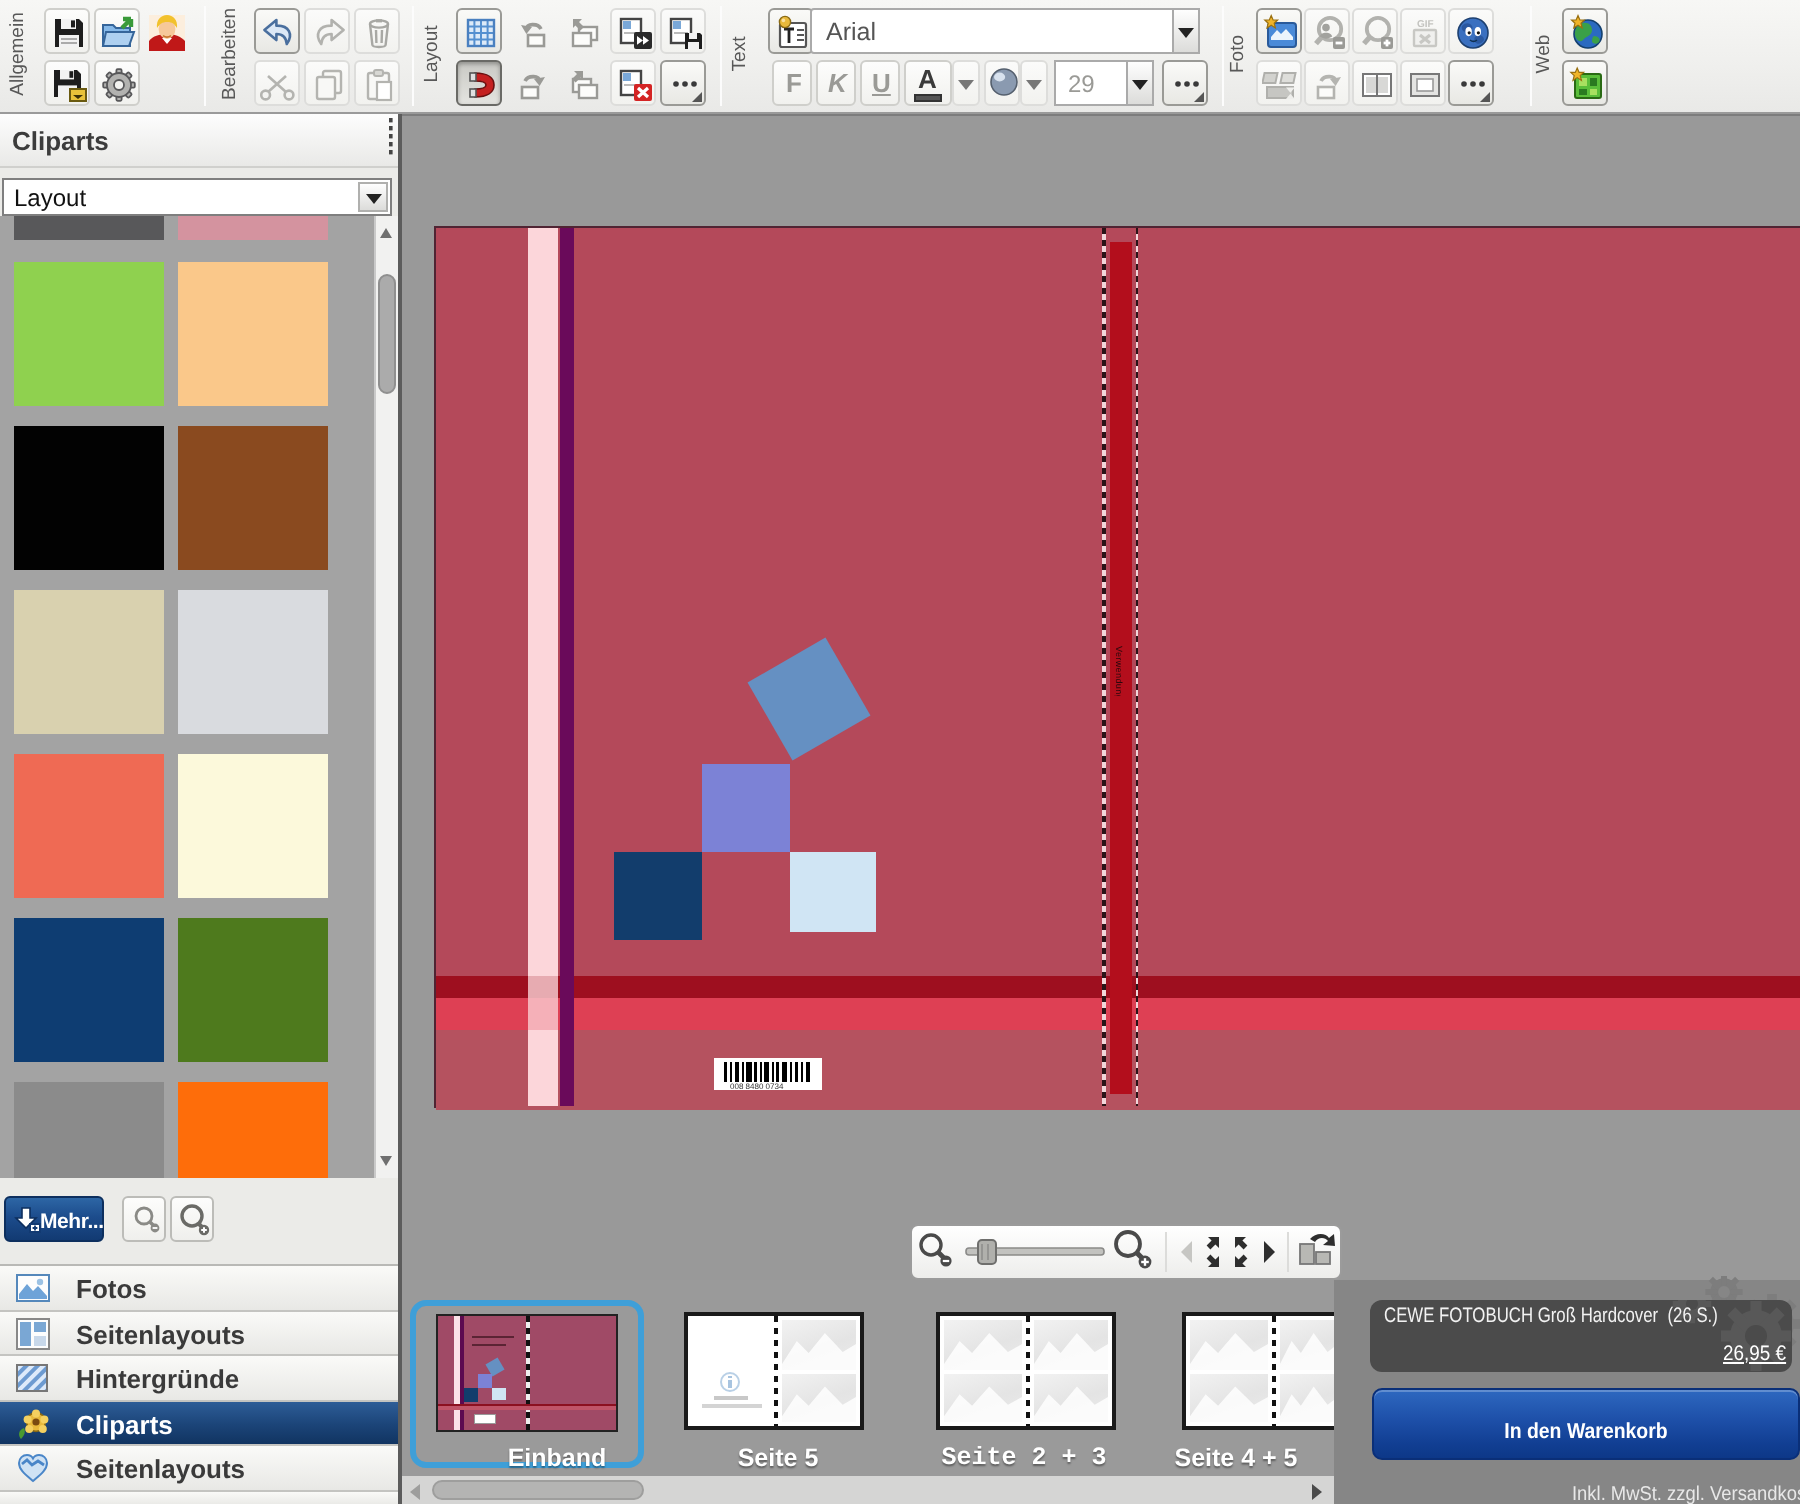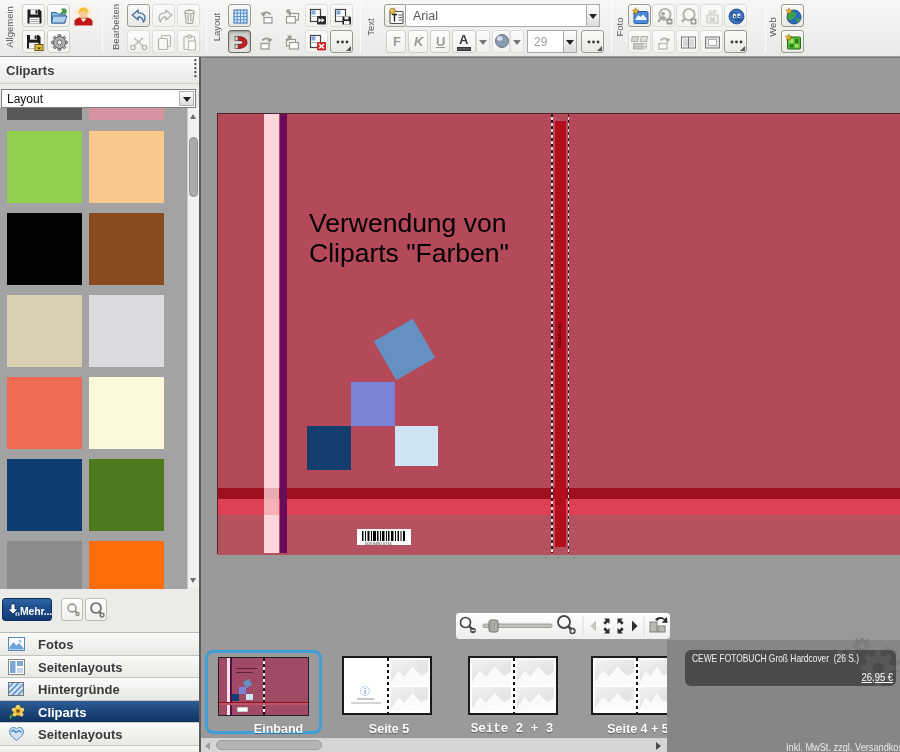--- a/index.html
+++ b/index.html
@@ -600,21 +600,20 @@
     <div class="bk" style="left:45.5px;top:0;width:15px;height:439px;background:#fcd6da;"></div>
       <div class="bk" style="left:45.5px;top:374px;width:15px;height:11px;background:rgba(160,17,34,0.22);"></div>
       <div class="bk" style="left:45.5px;top:385px;width:15px;height:16px;background:rgba(222,64,84,0.25);"></div>
     <div class="bk" style="left:62px;top:0;width:7px;height:439px;background:#6a0a5a;"></div>
     <div class="bk" style="left:336.5px;top:7px;width:11.5px;height:426px;background:#b30e1c;"></div>
     <div class="bk" style="left:333px;top:0;width:1.5px;height:439px;background:repeating-linear-gradient(180deg,#2a1418 0 3px,#f2d6da 3px 6px);"></div>
     <div class="bk" style="left:349.5px;top:0;width:1.5px;height:439px;background:repeating-linear-gradient(180deg,#2a1418 0 3px,#f2d6da 3px 6px);"></div>
     <div class="bk" style="left:336px;top:208px;width:12px;height:26px;overflow:hidden;">
         <div style="position:absolute;left:3px;top:1px;font-size:4.5px;color:#2a080c;writing-mode:vertical-rl;letter-spacing:0.2px;">Verwendung</div>
       </div>
-    <div class="bk" style="left:91px;top:95px;font-size:26.5px;line-height:29.5px;color:#000;">Verwendung von<br>Cliparts "Farben"</div>
     <div class="bk" style="left:164px;top:213px;width:45px;height:45px;background:#6590c2;transform:rotate(-30deg);"></div>
     <div class="bk" style="left:133px;top:268px;width:44px;height:44px;background:#7c82d6;"></div>
     <div class="bk" style="left:89px;top:312px;width:44px;height:44px;background:#123d6c;"></div>
     <div class="bk" style="left:177px;top:312px;width:43px;height:40px;background:#d0e5f4;"></div>
     <div class="bk" style="left:139px;top:415px;width:54px;height:16px;background:#fff;">
       <svg width="54" height="16">
         <g fill="#000">
           <rect x="5" y="2" width="1.5" height="10"></rect>
             <rect x="8" y="2" width="1" height="10"></rect>
           <rect x="10.5" y="2" width="2" height="10"></rect>
@@ -676,21 +675,21 @@
     </div>
     <div class="thumbLabel" style="left:264px;width:94px;font-family:Liberation Mono, monospace;">Seite 2 + 3</div>
 
     <div class="abs" style="left:390px;top:16px;width:76px;height:59px;background:#fff;border:2px solid #1a1a1a;border-right:none;">
       <div class="abs" style="left:43px;top:0;width:2px;height:55px;background:repeating-linear-gradient(180deg,#111 0 3px,#fff 3px 6px);"></div>
       <div class="ph" style="left:2px;top:2px;width:39px;height:25px;"></div>
       <div class="ph" style="left:2px;top:29px;width:39px;height:24px;"></div>
       <div class="ph" style="left:47px;top:2px;width:29px;height:25px;"></div>
       <div class="ph" style="left:47px;top:29px;width:29px;height:24px;"></div>
     </div>
-    <div class="thumbLabel" style="left:390px;width:94px;">Seite 4 + 5</div>
+    <div class="thumbLabel" style="left:370px;width:94px;">Seite 4 + 5</div>
   </div>
   <div id="rightpanel"></div>
   <div id="zoombar">
     <svg width="214" height="26" viewBox="0 0 214 26">
 
       <circle cx="9.5" cy="9.5" r="5" fill="none" stroke="#4a4a4a" stroke-width="1.7"></circle>
       <line x1="13" y1="13" x2="16.5" y2="16.5" stroke="#4a4a4a" stroke-width="2.4"></line>
       <circle cx="17" cy="17.5" r="2.8" fill="#4a4a4a"></circle>
         <line x1="15.4" y1="17.5" x2="18.6" y2="17.5" stroke="#fff" stroke-width="1.1"></line>
 
@@ -773,14 +772,17 @@
             <g transform="rotate(45)">
               <rect x="-2.8" y="-17.5" width="5.6" height="35"></rect>
               <rect x="-17.5" y="-2.8" width="35" height="5.6"></rect>
             </g>
             <circle r="5.5" fill="#4b4b4b"></circle>
           </g>
         </g>
     </svg>
     <div class="abs" style="right:3px;top:20.5px;color:#fff;font-size:10.5px;text-decoration:underline;z-index:3;transform:scaleX(0.9);transform-origin:100% 50%;">26,95 €</div>
   </div>
+  <div id="cartbtn">
+      <span>In den Warenkorb</span>
+    </div>
   <div id="mwst">Inkl. MwSt. zzgl. Versandkosten</div>
 </div>
 
 </body></html>

